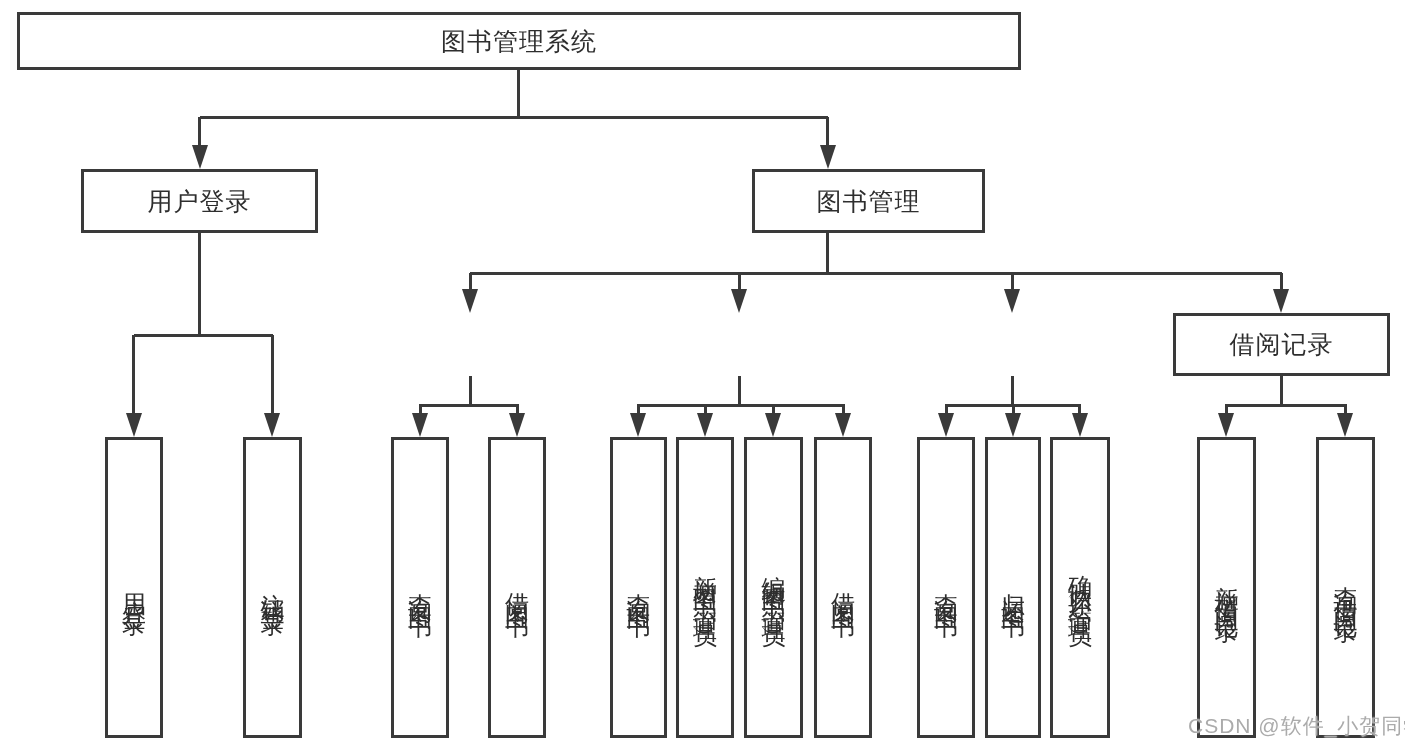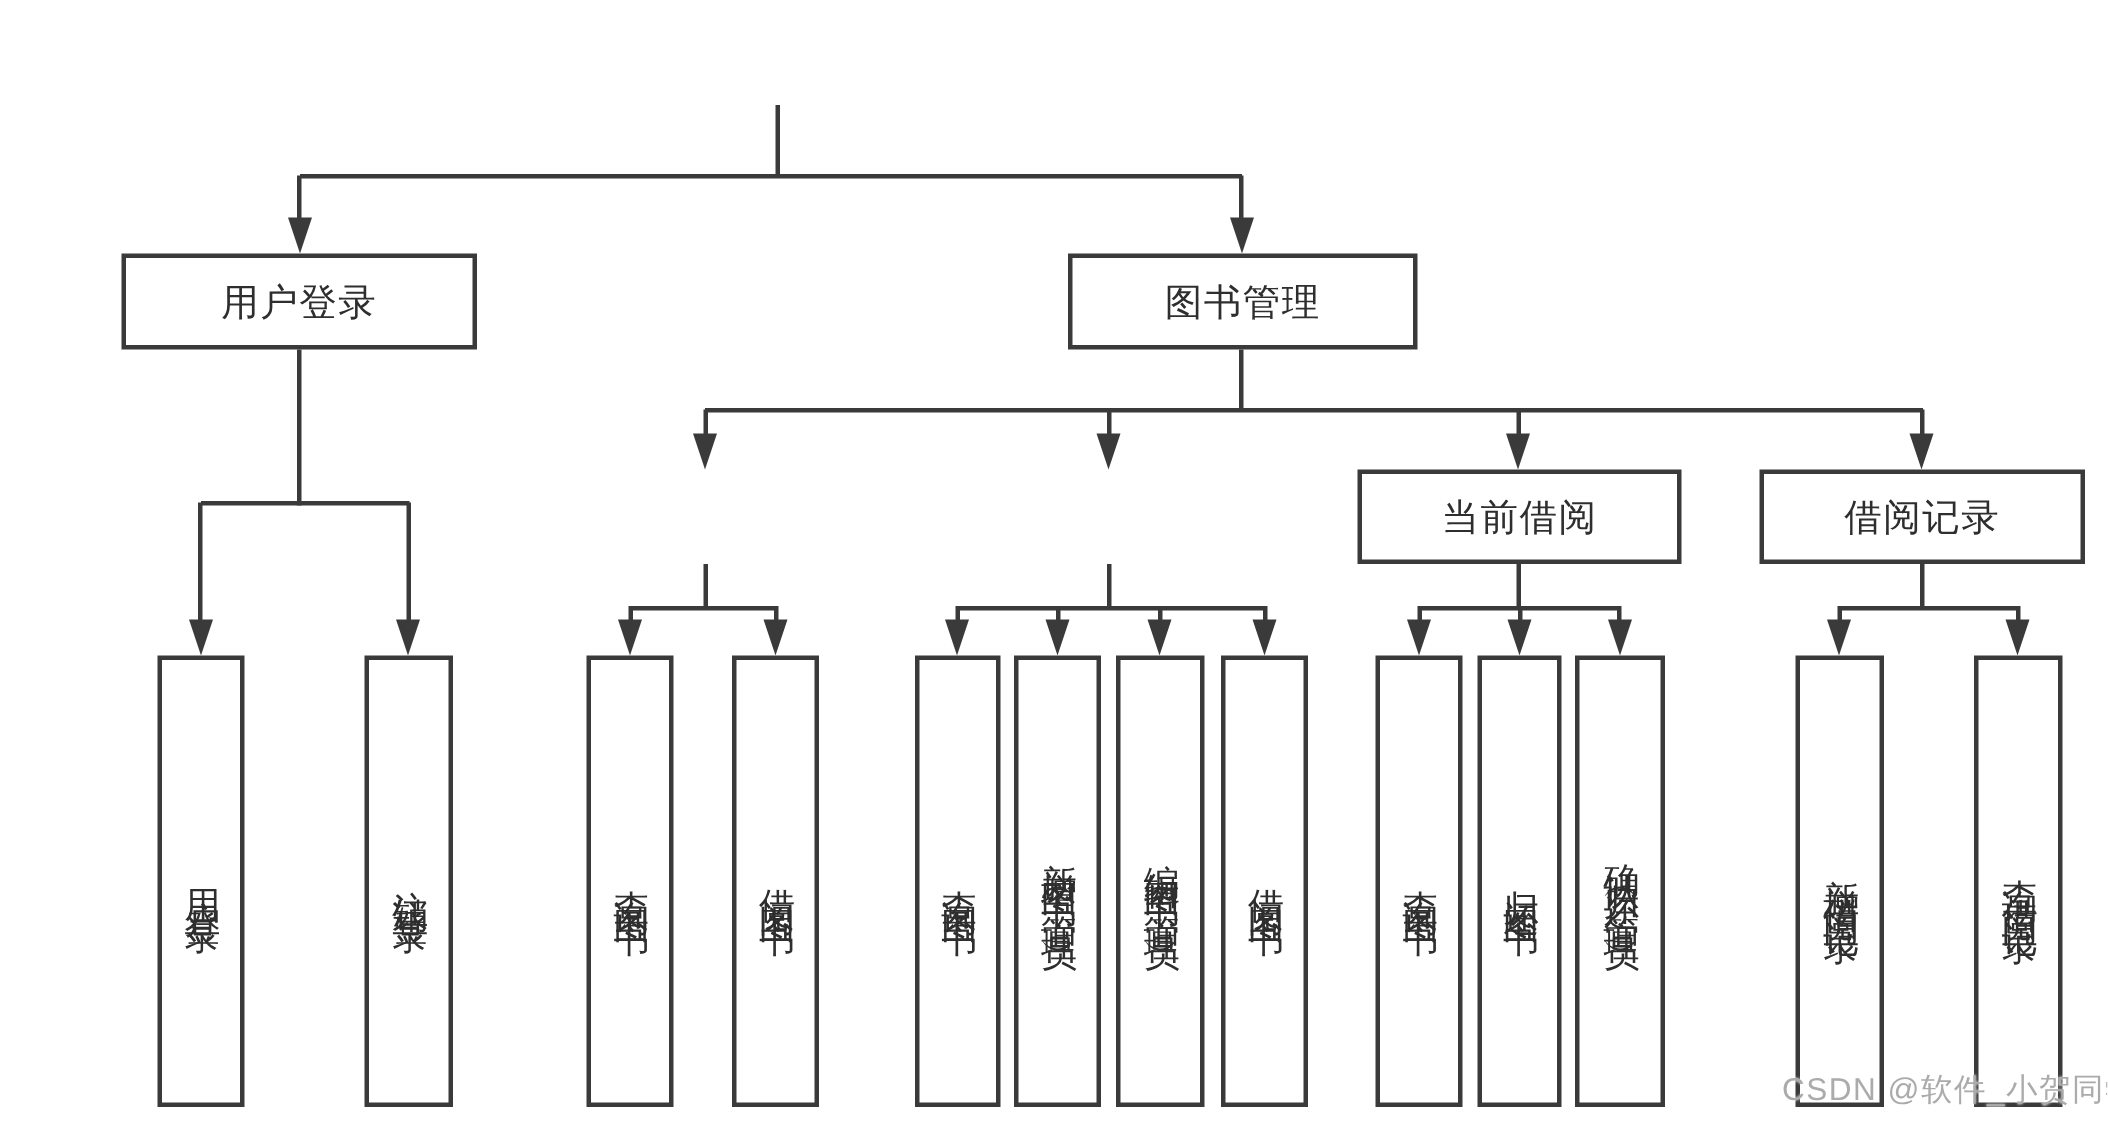--- a/index.html
+++ b/index.html
@@ -31,32 +31,35 @@
   .watermark{
     position:absolute;left:1188px;top:712px;font-size:21px;color:#ababab;
     letter-spacing:1px;white-space:nowrap;text-shadow:0 0 2px #ffffff;
   }
 </style>
 </head>
 <body>
 
 <div class="canvas">
 
+  <div class="box" style="left:17px;top:12px;width:1004px;height:58px">
+    <span>图书管理系统</span>
+  </div>
 
   <div class="vline" style="left:517px;top:70px;height:48px"></div>
   <div class="hline" style="left:200px;top:116px;width:628px"></div>
   <div class="vline" style="left:198px;top:117px;height:32px"></div>
   <div class="arrowhead" style="left:192px;top:145px"></div>
   <div class="vline" style="left:826px;top:117px;height:32px"></div>
   <div class="arrowhead" style="left:820px;top:145px"></div>
 
   <div class="box" style="left:81px;top:169px;width:237px;height:64px">
     <span>用户登录</span>
   </div>
-  <div class="box" style="left:712px;top:169px;width:233px;height:64px">
+  <div class="box" style="left:752px;top:169px;width:233px;height:64px">
     <span>图书管理</span>
   </div>
 
   <div class="vline" style="left:198px;top:233px;height:104px"></div>
   <div class="hline" style="left:134px;top:334px;width:139px"></div>
   <div class="vline" style="left:132px;top:335px;height:82px"></div>
   <div class="arrowhead" style="left:126px;top:413px"></div>
   <div class="vline" style="left:271px;top:335px;height:82px"></div>
   <div class="arrowhead" style="left:264px;top:413px"></div>
 
@@ -64,23 +67,20 @@
   <div class="hline" style="left:470px;top:272px;width:812px"></div>
   <div class="vline" style="left:469px;top:273px;height:20px"></div>
   <div class="arrowhead" style="left:462px;top:289px"></div>
   <div class="vline" style="left:738px;top:273px;height:20px"></div>
   <div class="arrowhead" style="left:731px;top:289px"></div>
   <div class="vline" style="left:1011px;top:273px;height:20px"></div>
   <div class="arrowhead" style="left:1004px;top:289px"></div>
   <div class="vline" style="left:1280px;top:273px;height:20px"></div>
   <div class="arrowhead" style="left:1273px;top:289px"></div>
 
-  <div class="box" style="left:905px;top:313px;width:216px;height:63px">
-    <span>当前借阅</span>
-  </div>
   <div class="box" style="left:1173px;top:313px;width:217px;height:63px">
     <span>借阅记录</span>
   </div>
 
   <div class="vline" style="left:469px;top:376px;height:30px"></div>
   <div class="hline" style="left:420px;top:404px;width:97px"></div>
   <div class="vline" style="left:419px;top:404px;height:12px"></div>
   <div class="arrowhead" style="left:412px;top:413px"></div>
   <div class="vline" style="left:516px;top:404px;height:12px"></div>
   <div class="arrowhead" style="left:509px;top:413px"></div>

